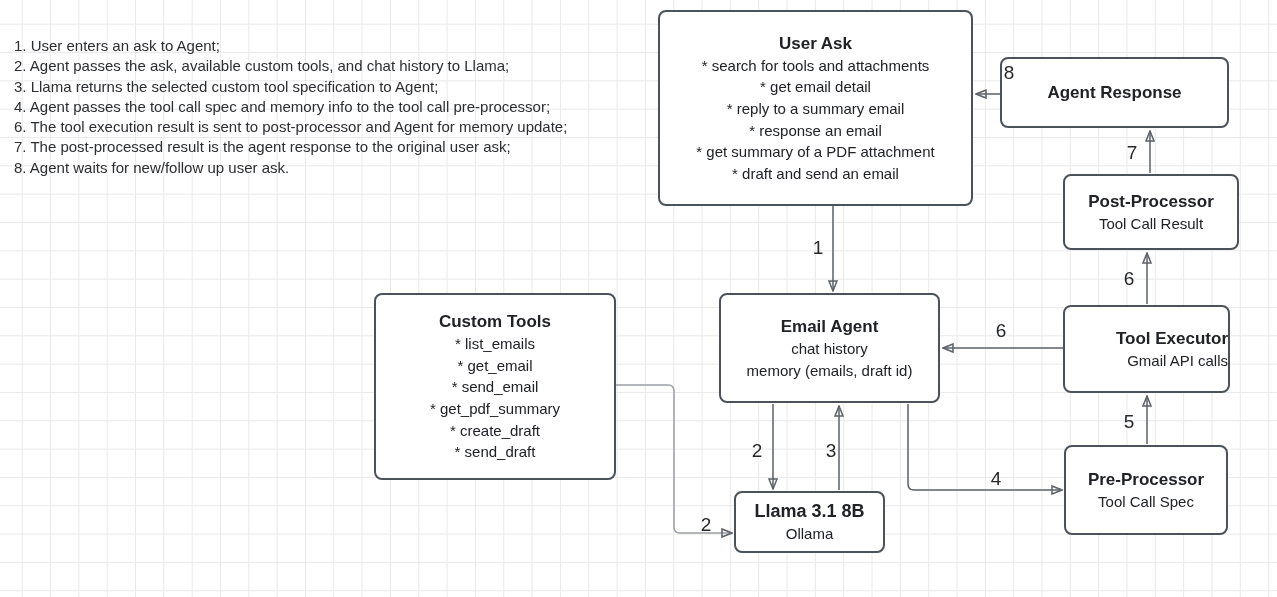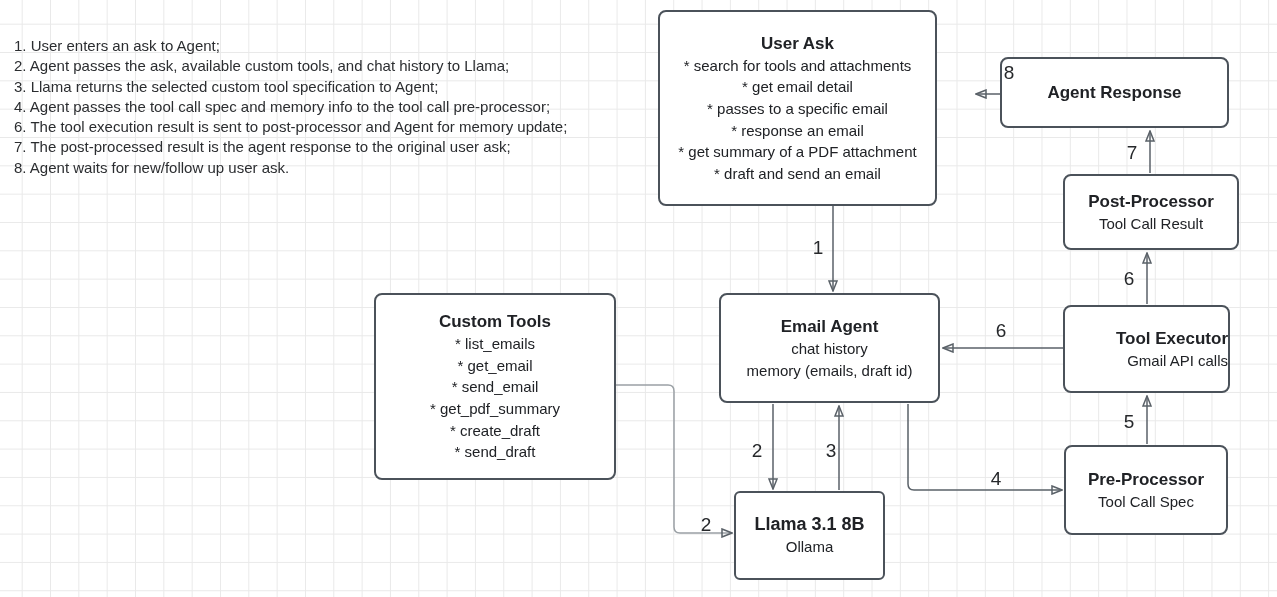--- a/index.html
+++ b/index.html
@@ -25,28 +25,28 @@
   .box .title { font-weight:bold; font-size:17px; line-height:23px; }
   .notes {
     position:absolute; left:14px; top:36px; width:640px;
     color:#2b2d30; font-size:15px; line-height:20.3px; white-space:nowrap;
   }
   .edge-label {
     position:absolute; transform:translate(-50%,-50%);
     color:#26282b; font-size:19px; line-height:19px;
   }
   
-  .b-user-ask       { left:658px;  top:10px;  width:279px; height:196px; }
+  .b-user-ask       { left:658px;  top:10px;  width:315px; height:196px; }
   .b-agent-response { left:1000px; top:57px;  width:229px; height:71px;  }
   .b-post-processor { left:1063px; top:174px; width:176px; height:76px;  }
   .b-tool-executor  { left:1063px; top:305px; width:167px; height:88px;align-items:flex-end;  }
   .b-pre-processor  { left:1064px; top:445px; width:164px; height:90px;  }
   .b-email-agent    { left:719px;  top:293px; width:221px; height:110px; }
   .b-custom-tools   { left:374px;  top:293px; width:242px; height:187px; }
-  .b-llama          { left:734px;  top:491px; width:151px; height:89px;border-radius:6px;  }
+  .b-llama          { left:734px;  top:491px; width:151px; height:62px;  }
   .b-llama .title   { font-size:18px; }
 </style>
 </head>
 <body>
 
 <div class="canvas">
 
   <svg class="edges" viewBox="0 0 1277 597">
     <defs>
       <marker id="ah" orient="auto" markerUnits="userSpaceOnUse" markerWidth="12" markerHeight="10" refX="11" refY="5">
@@ -72,21 +72,21 @@
     <div>4. Agent passes the tool call spec and memory info to the tool call pre-processor;</div>
     <div>6. The tool execution result is sent to post-processor and Agent for memory update;</div>
     <div>7. The post-processed result is the agent response to the original user ask;</div>
     <div>8. Agent waits for new/follow up user ask.</div>
   </div>
 
   <div class="box b-user-ask">
     <div class="title">User Ask</div>
     <div>* search for tools and attachments</div>
     <div>* get email detail</div>
-    <div>* passes to a specific email</div>
+    <div>* reply to a summary email</div>
     <div>* response an email</div>
     <div>* get summary of a PDF attachment</div>
     <div>* draft and send an email</div>
   </div>
 
   <div class="box b-agent-response">
     <div class="title">Agent Response</div>
   </div>
 
   <div class="box b-post-processor">

